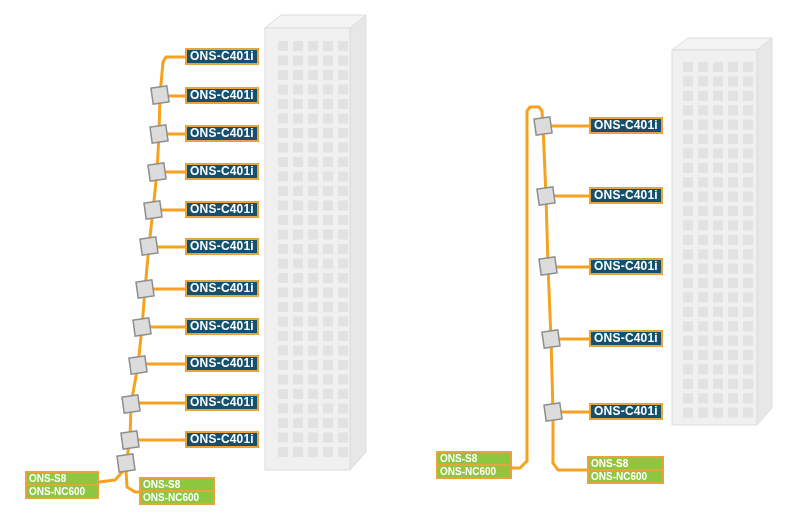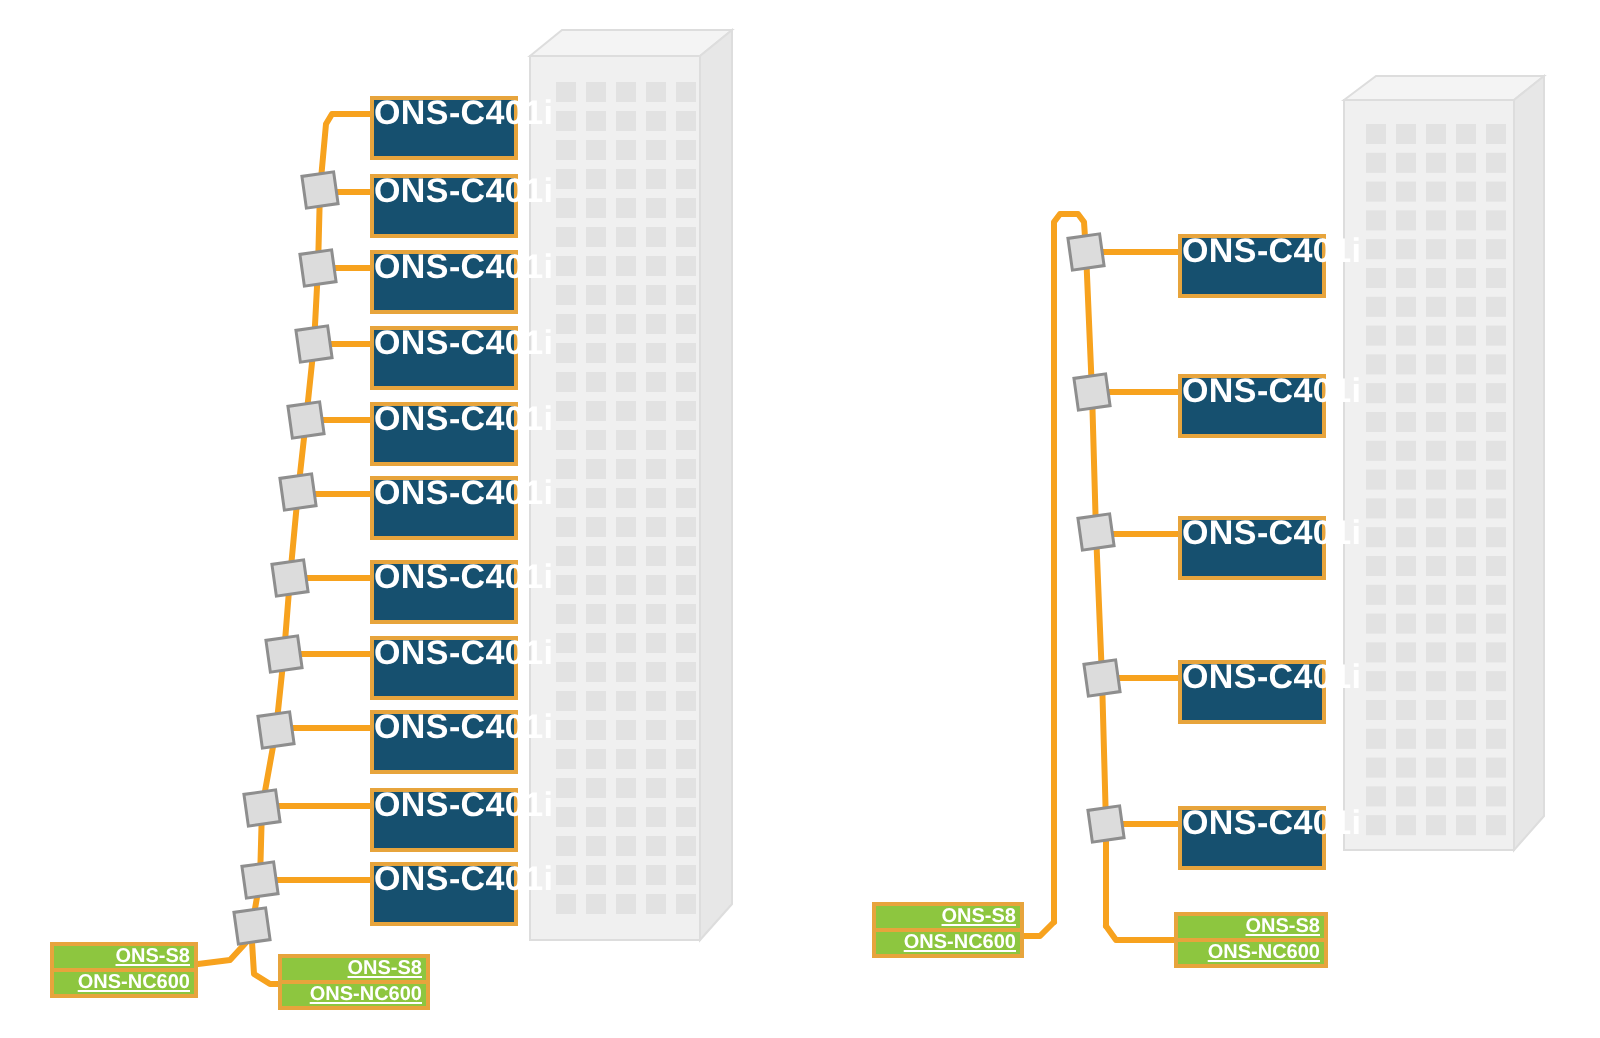--- a/index.html
+++ b/index.html
@@ -13,28 +13,28 @@
   .btop {fill:var(--building-top);stroke:var(--building-edge);stroke-width:1;}
   .win  {fill:var(--window);}
 
   
   .lk{fill:none;stroke:var(--line);stroke-width:3;stroke-linejoin:round;stroke-linecap:round;}
 
   
   .node{fill:var(--node-fill);stroke:var(--node-border);stroke-width:1.5;}
 
   
-  .dev{position:absolute;box-sizing:border-box;width:74px;height:32px;
+  .dev{position:absolute;box-sizing:border-box;width:74px;height:17px;
        background:var(--device-bg);border:2px solid var(--badge-border);
-       color:var(--text);font-size:17px;font-weight:bold;line-height:13px;
+       color:var(--text);font-size:12px;font-weight:bold;line-height:13px;
        text-align:center;letter-spacing:.2px;white-space:nowrap;}
 
   
   .ep{position:absolute;box-sizing:border-box;border:2px solid var(--badge-border);
-      background:var(--endpoint-bg);color:var(--text);text-align:right;text-decoration:underline;}
+      background:var(--endpoint-bg);color:var(--text);text-align:left;}
   .ep-row{font-size:10px;font-weight:bold;line-height:11px;padding:0 2px;white-space:nowrap;}
   .ep-row + .ep-row{border-top:2px solid var(--badge-border);}
 </style>
 </head>
 <body>
 
 <div id="stage">
 
   <svg id="scene" width="800" height="519" viewBox="0 0 800 519">
 

